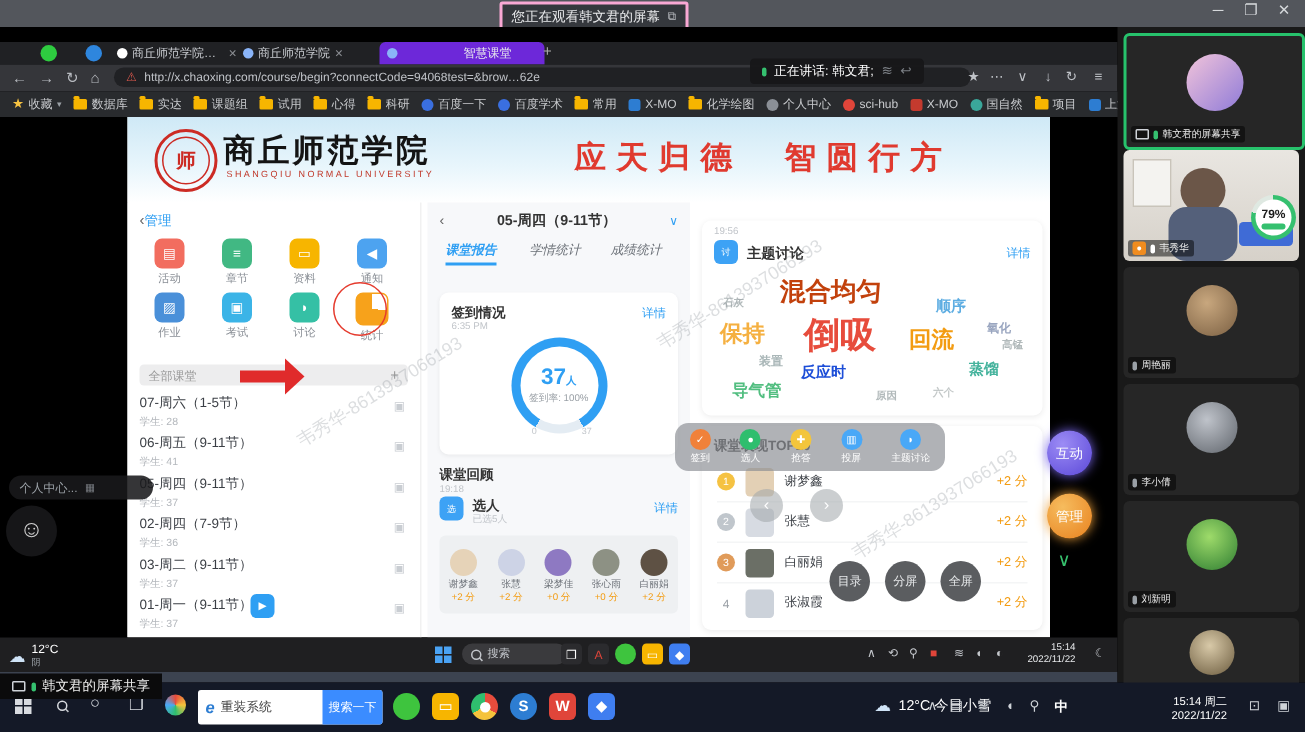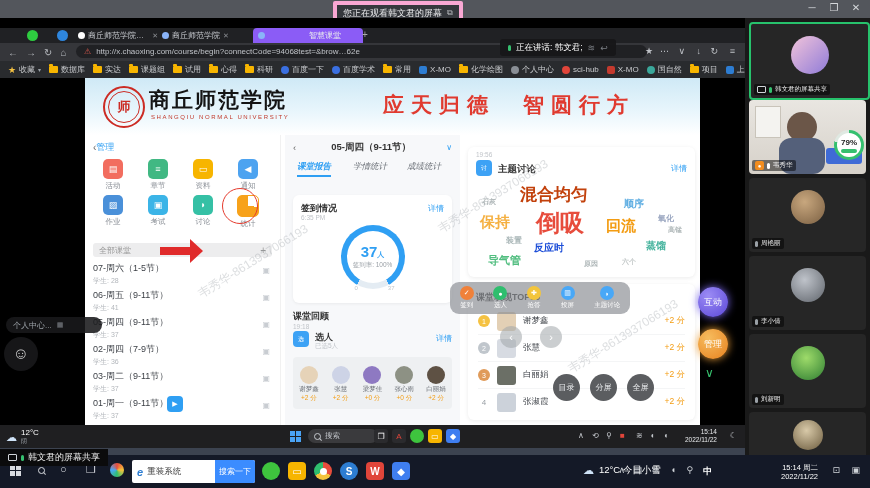--- a/index.html
+++ b/index.html
@@ -1,31 +1,31 @@
 <!DOCTYPE html>
 <html><head>
 <meta charset="utf-8">
 <style>
   html,body{margin:0;padding:0;background:#000;}
   body{width:870px;height:488px;position:relative;overflow:hidden;
        font-family:"Liberation Sans","DejaVu Sans",sans-serif;color:#222;}
   
   #topbar{position:absolute;left:0;top:0;width:870px;height:18px;background:#53565c;}
-  #viewbadge{position:absolute;left:333px;top:1px;height:16px;background:#35383d;border:4px solid #f9a8d4;
+  #viewbadge{position:absolute;left:333px;top:1px;height:16px;background:#35383d;border:2px solid #f9a8d4;
     display:flex;align-items:center;padding:0 6px;color:#e9eaec;font-size:9px;gap:5px;border-radius:2px;}
   .winctl{position:absolute;top:2px;color:#d6d9dc;font-size:10px;width:16px;text-align:center;cursor:default;}
   
   #shared{position:absolute;left:0;top:18px;width:745px;height:437px;background:#000;}
   #tabbar{position:absolute;left:0;top:10px;width:745px;height:15px;background:#202124;}
   .extdot{position:absolute;top:2px;width:11px;height:11px;border-radius:50%;font-size:7px;color:#fff;
     display:flex;align-items:center;justify-content:center;}
   .tab{position:absolute;top:0;height:15px;display:flex;align-items:center;gap:3px;padding:0 5px;
     color:#c9ccd1;font-size:8px;overflow:hidden;white-space:nowrap;}
   .tab .ttl{overflow:hidden;text-overflow:ellipsis;max-width:68px;}
-  .tab.active{background:#8b5cf6;border-radius:4px 4px 0 0;color:#e8eaed;gap:44px;}
+  .tab.active{background:#6d28d9;border-radius:4px 4px 0 0;color:#e8eaed;gap:44px;}
   .tabx{color:#8a8d92;font-size:7px;}
   .favico{width:7px;height:7px;border-radius:50%;background:#8ab4f8;flex:0 0 auto;}
   #addrbar{position:absolute;left:0;top:25px;width:745px;height:18px;background:#35363a;display:flex;align-items:center;}
   .navg{color:#b7babf;font-size:10px;margin-left:8px;}
   #urlpill{position:absolute;left:76px;top:2px;width:555px;height:13px;background:#202124;border-radius:7px;
     display:flex;align-items:center;padding:0 8px;gap:5px;}
   #urltext{color:#bfc2c7;font-size:8px;white-space:nowrap;overflow:hidden;}
   .addr-ic{position:absolute;top:3px;color:#bfc2c7;font-size:9px;}
   #bmbar{position:absolute;left:0;top:43px;width:745px;height:17px;background:#292b2e;
     display:flex;align-items:center;gap:8px;padding-left:8px;overflow:hidden;}

